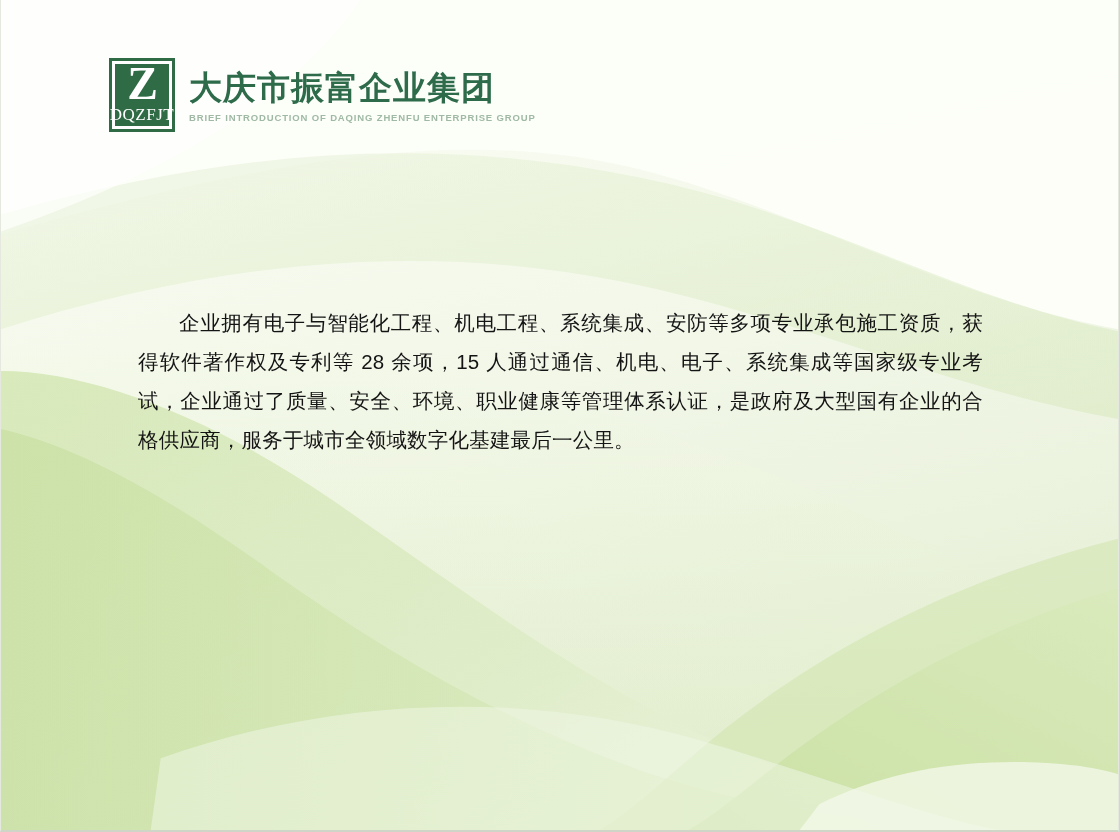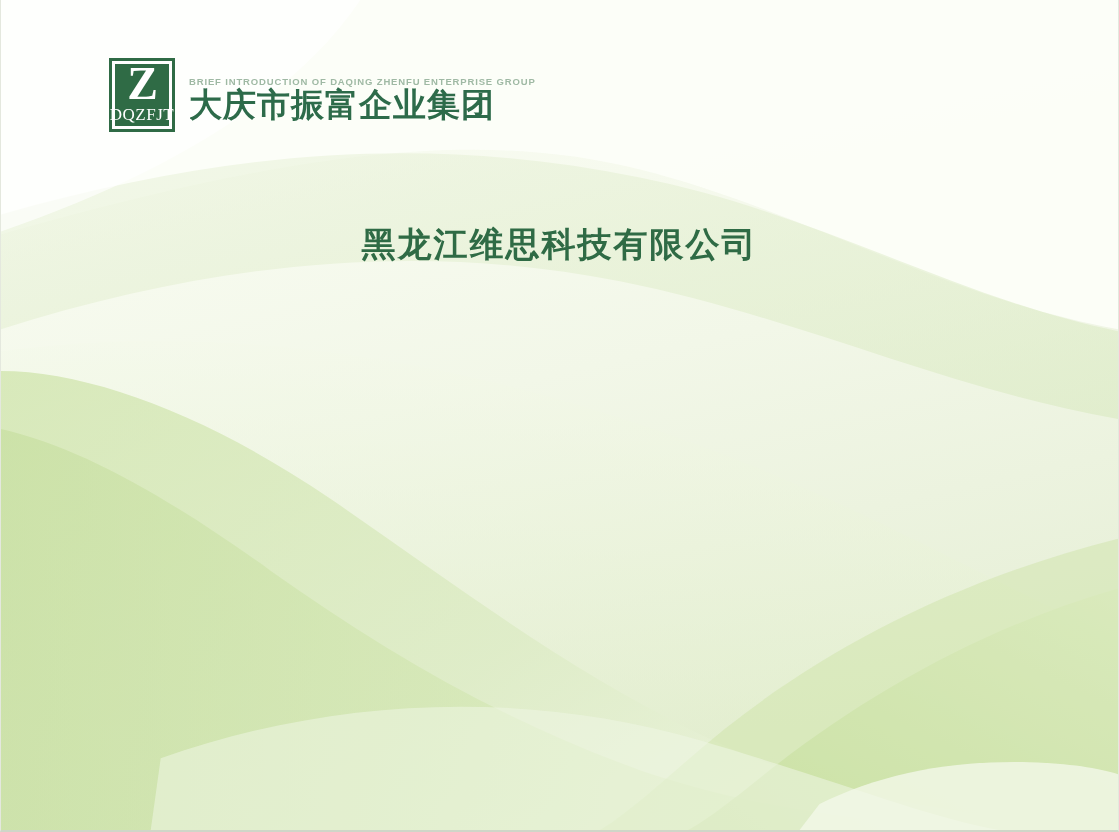--- a/index.html
+++ b/index.html
@@ -173,23 +173,23 @@
   </div>
 
   <div id="logo-block">
     <div id="logo-mark">
       <div id="logo-mark-inner">
         <span id="logo-z">Z</span>
         <span id="logo-abbr">DQZFJT</span>
       </div>
     </div>
     <div id="logo-text">
+      <div id="logo-cn">大庆市振富企业集团</div>
       <div id="logo-en">BRIEF INTRODUCTION OF DAQING ZHENFU ENTERPRISE GROUP</div>
-      <div id="logo-cn">大庆市振富企业集团</div>
     </div>
   </div>
 
-  <h1 id="doc-title">黑龙江维思科技有限公司</h1>
 
   <div id="body-copy">
+    <p class="para">企业拥有电子与智能化工程、机电工程、系统集成、安防等多项专业承包施工资质，获得软件著作权及专利等 28 余项，15 人通过通信、机电、电子、系统集成等国家级专业考试，企业通过了质量、安全、环境、职业健康等管理体系认证，是政府及大型国有企业的合格供应商，服务于城市全领域数字化基建最后一公里。</p>
   </div>
 
 </div>
 
 </body></html>

